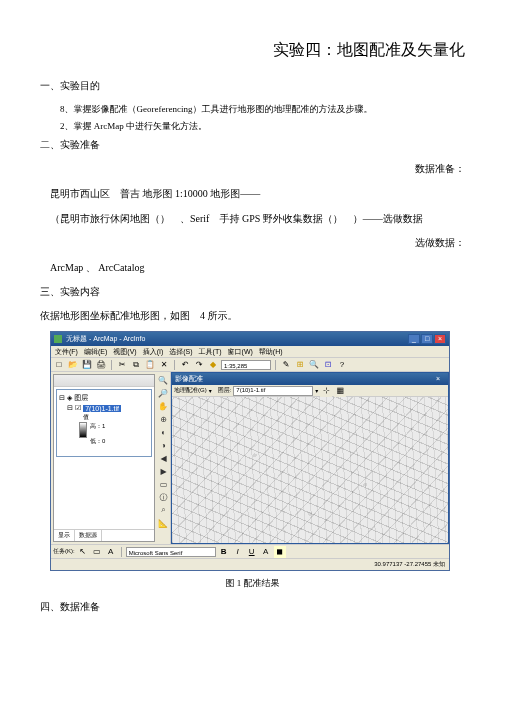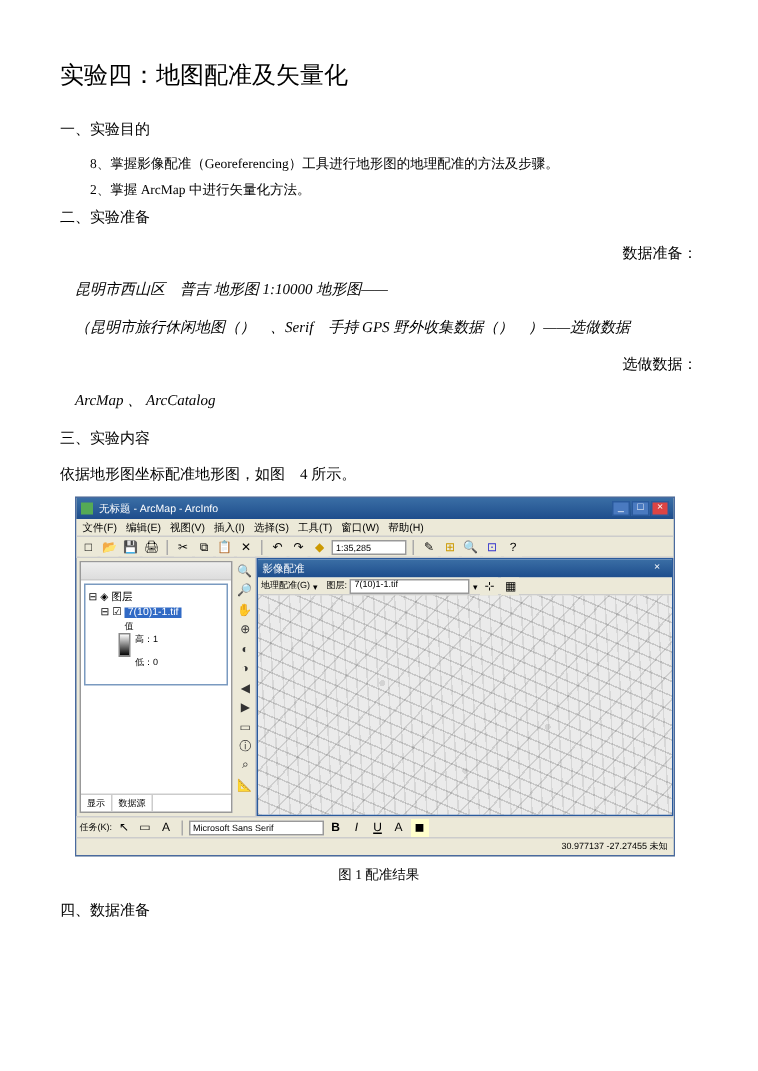--- a/index.html
+++ b/index.html
@@ -10,21 +10,21 @@
     body {
       font-family: "SimSun", "宋体", serif;
       background: #fff;
       width: 505px;
       height: 714px;
       padding: 30px 40px;
       font-size: 10px;
       color: #000;
     }
     .title {
-      text-align: left;
+      text-align: right;
       font-size: 16px;
       font-weight: normal;
       margin-bottom: 18px;
       margin-top: 10px;
     }
     .h2 {
       font-size: 10px;
       margin-bottom: 10px;
       margin-top: 6px;
     }
@@ -39,21 +39,20 @@
       margin-left: 10px;
       margin-bottom: 10px;
       margin-top: 8px;
       text-align: right;
     }
     .indent {
       margin-left: 10px;
       font-size: 10px;
       margin-bottom: 10px;
       line-height: 1.5;
-      font-style: italic;
     }
     .screenshot-container {
       margin: 8px 10px 6px 10px;
       width: 400px;
     }
     .caption {
       text-align: center;
       font-size: 9px;
       margin: 6px 0 10px 0;
     }

